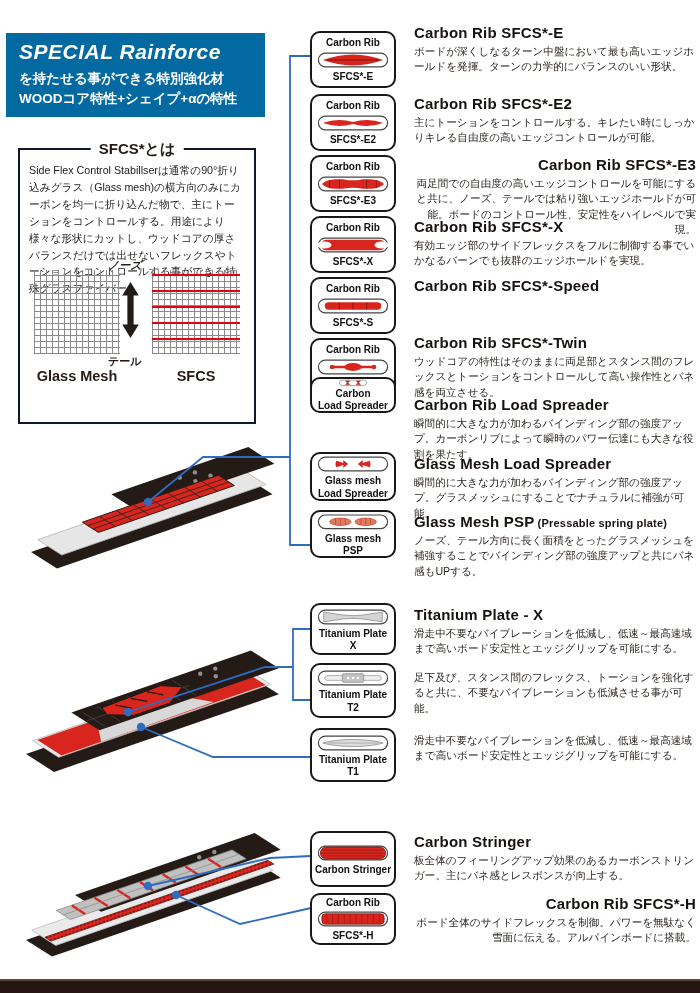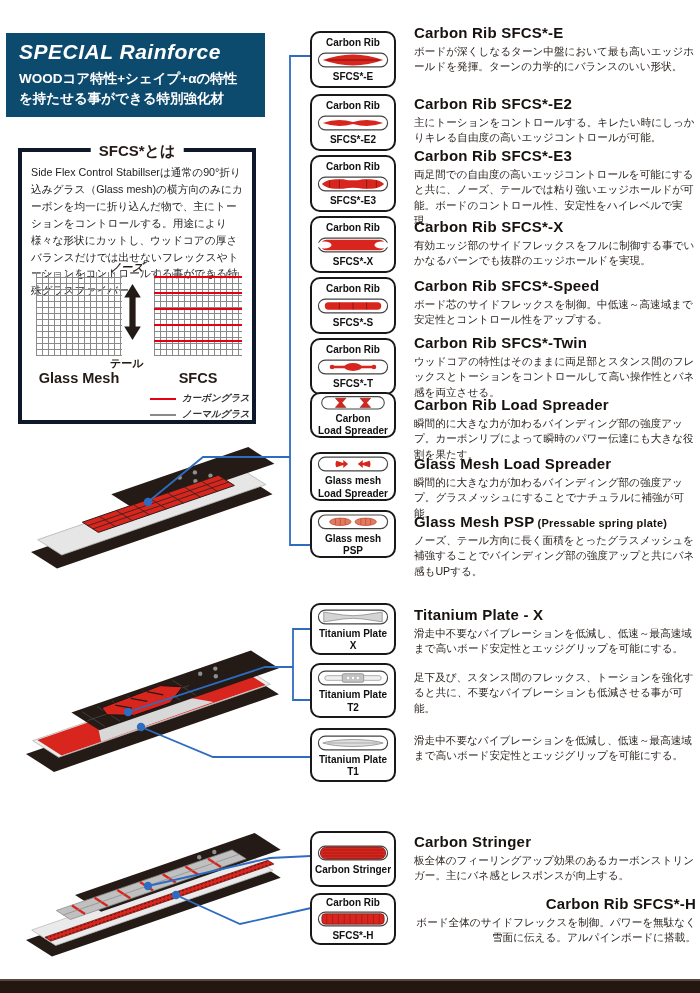--- a/index.html
+++ b/index.html
@@ -1,25 +1,25 @@
 <!DOCTYPE html>
 <html><head>
 <meta charset="utf-8">
 <style>
   html,body{margin:0;padding:0;background:#fff;}
   .page{position:relative;width:700px;height:993px;background:#fff;overflow:hidden;
         font-family:"Liberation Sans","DejaVu Sans",sans-serif;color:#241a16;}
 
   
-  .header-box{position:absolute;left:6px;top:33px;width:259px;height:84px;background:#0c4a6e;color:#fff;z-index:3;}
+  .header-box{position:absolute;left:6px;top:33px;width:259px;height:84px;background:#0369a1;color:#fff;z-index:3;}
   .header-title{font-style:italic;font-weight:bold;font-size:21px;letter-spacing:.5px;padding:7px 0 0 13px;}
   .header-sub{font-weight:bold;font-size:13.5px;line-height:1.5;padding:5px 10px 0 13px;}
 
   
-  .sfcs-box{position:absolute;left:18px;top:148px;width:238px;height:276px;border:4px solid #0f172a;z-index:3;background:#fff;box-sizing:border-box;}
+  .sfcs-box{position:absolute;left:18px;top:148px;width:238px;height:276px;border:2px solid #0f172a;z-index:3;background:#fff;box-sizing:border-box;}
   .sfcs-title{position:absolute;top:-10px;left:50%;transform:translateX(-50%);background:#fff;padding:0 8px;font-weight:bold;font-size:15px;white-space:nowrap;}
   .sfcs-body{font-size:10.7px;line-height:1.58;padding:12px 9px 0 9px;color:#1c1c1c;}
   .diagram{position:absolute;left:0;top:106px;width:100%;height:168px;}
   .nose,.tail{position:absolute;left:88px;font-size:11px;font-weight:bold;color:#241a16;}
   .nose{top:2px;font-style:italic;}
   .tail{top:98px;}
   .grid{position:absolute;top:14px;width:86px;height:84px;
         background-image:repeating-linear-gradient(90deg,#8a8a8a 0 1px,transparent 1px 6px),
                          repeating-linear-gradient(0deg,#8a8a8a 0 1px,transparent 1px 6px);}
   .grid.glass{left:14px;}
@@ -52,48 +52,38 @@
   .bottom-bar{position:absolute;left:0;top:979px;width:700px;height:14px;background:#241712;border-top:2px solid #5a463c;box-sizing:content-box;z-index:4;}
 </style>
 </head>
 <body>
 
 <div class="page">
 
   <div class="header-box">
     <div class="header-title">SPECIAL Rainforce</div>
     <div class="header-sub">
+      <div>を持たせる事ができる特別強化材</div>
       <div>WOODコア特性+シェイプ+αの特性</div>
-      <div>を持たせる事ができる特別強化材</div>
     </div>
   </div>
 
   <div class="sfcs-box">
     <div class="sfcs-title">SFCS*とは</div>
     <div class="sfcs-body">Side Flex Control Stabillserは通常の90°折り込みグラス（Glass mesh)の横方向のみにカーボンを均一に折り込んだ物で、主にトーションをコントロールする。用途により様々な形状にカットし、ウッドコアの厚さバランスだけでは出せないフレックスやトーションをコントロールする事ができる特殊グラスファイバー。</div>
     <div class="diagram">
       <div class="nose">ノーズ</div>
       <div class="grid glass"></div>
       <svg class="arrow" viewBox="0 0 16 54">
         <path d="M8,0 L16,13 L11,13 L11,41 L16,41 L8,54 L0,41 L5,41 L5,13 L0,13 Z" fill="#241a16"></path>
       </svg>
       <div class="grid sfcs"></div>
       <div class="tail">テール</div>
       <div class="glabel left">Glass Mesh</div>
       <div class="glabel right">SFCS</div>
-      <div class="legend">
-        <div class="legend-row">
-          <span class="lcolor" style="background:#e60012"></span>
-          <span>カーボングラス</span>
-        </div>
-        <div class="legend-row">
-          <span class="lcolor" style="background:#8a8a8a"></span>
-          <span>ノーマルグラス</span>
-        </div>
-      </div>
     </div>
   </div>
 
   <div id="board1" class="board" style="left:15px;top:432px;width:272px;height:158px"><svg width="272" height="158" viewBox="0 0 272 158">
         <polygon points="16.0,120.0 231.5,45.7 257.5,62.3 42.0,136.6" fill="#241a16"></polygon>
         <polygon points="22.7,107.7 226.8,37.3 250.8,52.6 46.7,123.0" fill="#e6e6e6" stroke="#b3b3b3" stroke-width="0.8"></polygon>
         <polygon points="96.3,62.3 233.3,15.0 259.4,31.7 122.3,78.9" fill="#241a16"></polygon>
         <circle cx="164.8" cy="45.6" r="2.2" fill="#8f8f8f"></circle>
         <circle cx="179.9" cy="40.4" r="2.2" fill="#8f8f8f"></circle>
         <circle cx="180.4" cy="49.1" r="2.2" fill="#8f8f8f"></circle>
@@ -199,21 +189,21 @@
       </div>
       <div class="badge" style="top: 155px; height: 57px;">
         <div class="badge-line">Carbon Rib</div>
         <svg class="pill" viewBox="0 0 76 20">
           <rect x="2.5" y="3" width="71" height="14" rx="7" fill="#fff" stroke="#444" stroke-width="1.2"></rect>
           <path d="M6,10 Q11,5.2 20,5 L28,5 Q38,7.4 48,5 L56,5 Q65,5.2 70,10 Q65,14.8 56,15 L48,15 Q38,12.6 28,15 L20,15 Q11,14.8 6,10Z" fill="#d8251d"></path>
           <path d="M14,6.2 L14,13.8 M24,5.4 L24,14.6 M52,5.4 L52,14.6 M62,6.2 L62,13.8" stroke="#7a140f" stroke-width="0.8"></path>
         </svg>
         <div class="badge-line">SFCS*-E3</div>
       </div>
-      <div class="item-text" style="top: 147px;">
+      <div class="item-text" style="top: 156px; text-align: right;">
         <h3 class="item-title">Carbon Rib SFCS*-E3</h3>
         <p class="item-desc">両足間での自由度の高いエッジコントロールを可能にすると共に、ノーズ、テールでは粘り強いエッジホールドが可能。ボードのコントロール性、安定性をハイレベルで実現。</p>
       </div>
       <div class="badge" style="top: 216px; height: 57px;">
         <div class="badge-line">Carbon Rib</div>
         <svg class="pill" viewBox="0 0 76 20">
           <rect x="2.5" y="3" width="71" height="14" rx="7" fill="#fff" stroke="#444" stroke-width="1.2"></rect>
           <rect x="5" y="4.6" width="66" height="10.8" rx="5.4" fill="#d8251d"></rect>
           <ellipse cx="8.5" cy="10" rx="7.5" ry="3.6" fill="#fff"></ellipse>
           <ellipse cx="67.5" cy="10" rx="7.5" ry="3.6" fill="#fff"></ellipse>
@@ -228,38 +218,37 @@
         <div class="badge-line">Carbon Rib</div>
         <svg class="pill" viewBox="0 0 76 20">
           <rect x="2.5" y="3" width="71" height="14" rx="7" fill="#fff" stroke="#444" stroke-width="1.2"></rect>
           <rect x="9" y="6.2" width="58" height="7.6" rx="3.8" fill="#d8251d"></rect>
           <path d="M24,6.5 L24,13.5 M38,6.5 L38,13.5 M52,6.5 L52,13.5" stroke="#7a140f" stroke-width="0.8"></path>
         </svg>
         <div class="badge-line">SFCS*-S</div>
       </div>
       <div class="item-text" style="top: 277px;">
         <h3 class="item-title">Carbon Rib SFCS*-Speed</h3>
-        <p class="item-desc">ボード芯のサイドフレックスを制御。中低速～高速域まで安定性とコントロール性をアップする。</p>
       </div>
       <div class="badge" style="top: 338px; height: 57px;">
         <div class="badge-line">Carbon Rib</div>
         <svg class="pill" viewBox="0 0 76 20">
           <rect x="2.5" y="3" width="71" height="14" rx="7" fill="#fff" stroke="#444" stroke-width="1.2"></rect>
           <rect x="16" y="8.7" width="44" height="2.6" fill="#d8251d"></rect>
           <ellipse cx="38" cy="10" rx="9" ry="4" fill="#d8251d"></ellipse>
           <circle cx="16.5" cy="10" r="2.4" fill="#d8251d"></circle>
           <circle cx="59.5" cy="10" r="2.4" fill="#d8251d"></circle>
         </svg>
         <div class="badge-line">SFCS*-T</div>
       </div>
       <div class="item-text" style="top: 334px;">
         <h3 class="item-title">Carbon Rib SFCS*-Twin</h3>
         <p class="item-desc">ウッドコアの特性はそのままに両足部とスタンス間のフレックスとトーションをコントロールして高い操作性とバネ感を両立させる。</p>
       </div>
-      <div class="badge" style="top: 392px; height: 46px;">
+      <div class="badge" style="top: 377px; height: 36px;">
         <svg class="pill" viewBox="0 0 76 20">
           <rect x="2.5" y="3" width="71" height="14" rx="7" fill="#fff" stroke="#444" stroke-width="1.2"></rect>
           <path d="M18,4.8 L30,4.8 L25.4,10 L30,15.2 L18,15.2 L22.6,10Z" fill="#d8251d" stroke="#7a140f" stroke-width="0.6"></path>
           <path d="M46,4.8 L58,4.8 L53.4,10 L58,15.2 L46,15.2 L50.6,10Z" fill="#d8251d" stroke="#7a140f" stroke-width="0.6"></path>
         </svg>
         <div class="badge-line">Carbon</div>
         <div class="badge-line">Load Spreader</div>
       </div>
       <div class="item-text" style="top: 396px;">
         <h3 class="item-title">Carbon Rib Load Spreader</h3>

